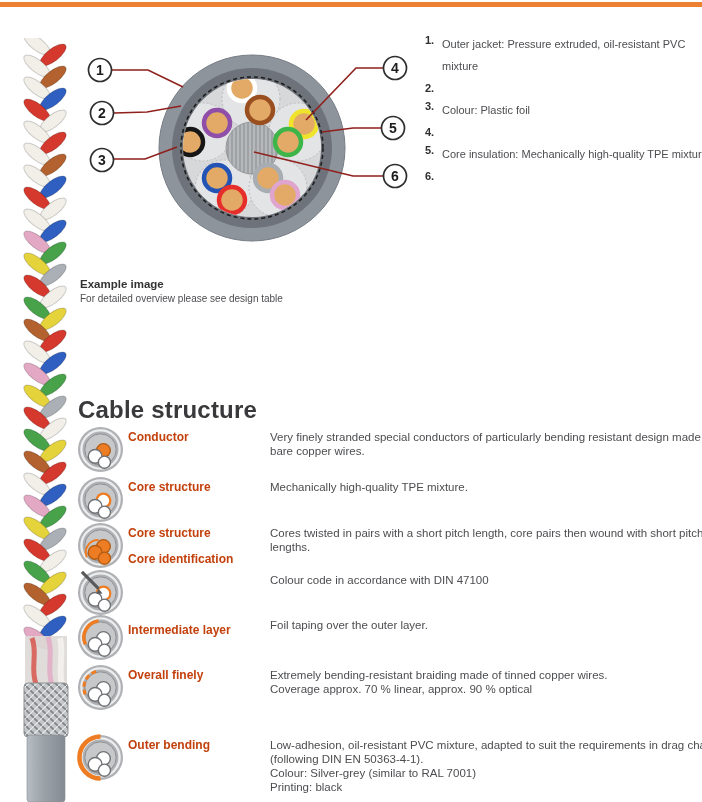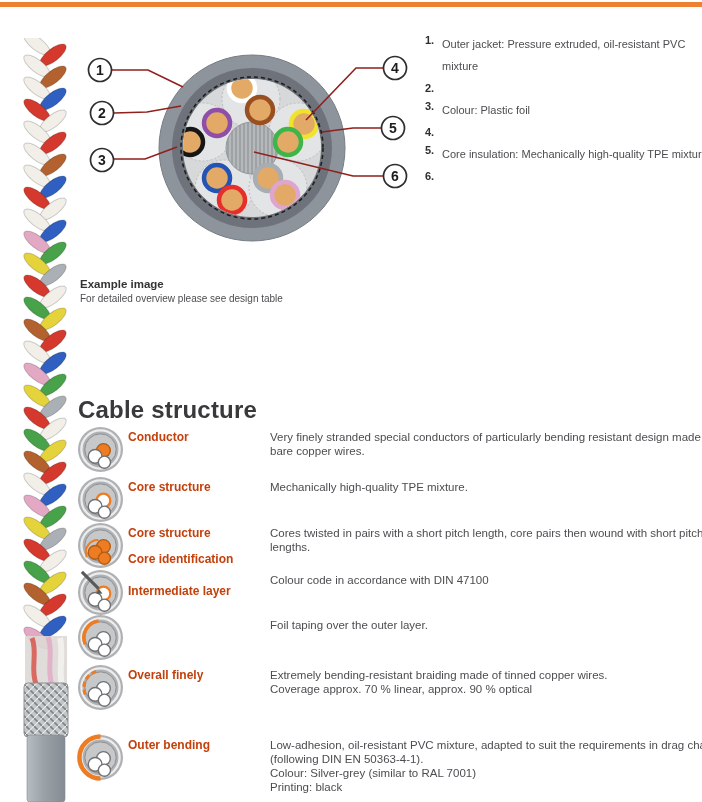--- a/index.html
+++ b/index.html
@@ -266,21 +266,21 @@
 
 <svg class="row-icon" style="top:614px" viewBox="0 0 48 48">
   <circle cx="24" cy="24" r="23" fill="#afb1b4"></circle>
     <circle cx="24" cy="24" r="19.5" fill="none" stroke="#eceded" stroke-width="2.4"></circle>
     <circle cx="24" cy="24" r="16" fill="#c6c8ca" stroke="#8b8d90" stroke-width="1"></circle>
   <path d="M8.5 31 A17 17 0 0 1 22 7.2" fill="none" stroke="#ee7c22" stroke-width="3.6"></path>
   <circle cx="27" cy="25" r="7" fill="#fff" stroke="#6f7174" stroke-width="1.4"></circle>
   <circle cx="18.5" cy="31" r="7" fill="#fff" stroke="#6f7174" stroke-width="1.4"></circle>
     <circle cx="28" cy="37" r="6.2" fill="#fff" stroke="#6f7174" stroke-width="1.4"></circle>
 </svg>
-<div class="row-label" style="top:584px">Intermediate layer</div>
+<div class="row-label" style="top:623px">Intermediate layer</div>
 <div class="row-desc" style="top:618px">Foil taping over the outer layer.</div>
 
 <svg class="row-icon" style="top:664px" viewBox="0 0 48 48">
   <circle cx="24" cy="24" r="23" fill="#afb1b4"></circle>
     <circle cx="24" cy="24" r="19.5" fill="none" stroke="#eceded" stroke-width="2.4"></circle>
     <circle cx="24" cy="24" r="16" fill="#c6c8ca" stroke="#8b8d90" stroke-width="1"></circle>
   <path d="M8.5 31 A17 17 0 0 1 22 7.2" fill="none" stroke="#ee7c22" stroke-width="3.2" stroke-dasharray="5 3"></path>
   <circle cx="27" cy="25" r="7" fill="#fff" stroke="#6f7174" stroke-width="1.4"></circle>
   <circle cx="18.5" cy="31" r="7" fill="#fff" stroke="#6f7174" stroke-width="1.4"></circle>
     <circle cx="28" cy="37" r="6.2" fill="#fff" stroke="#6f7174" stroke-width="1.4"></circle>

